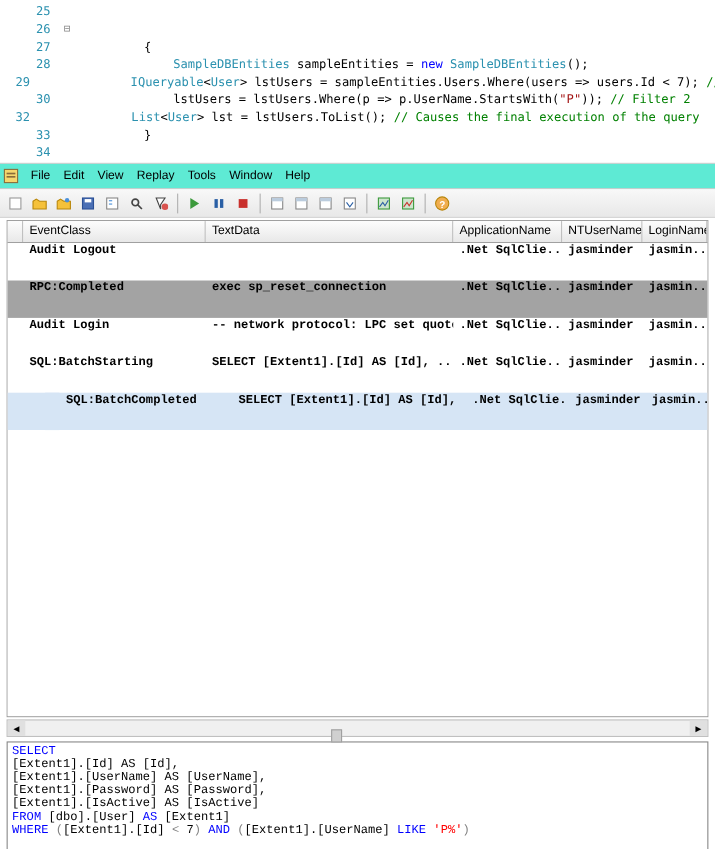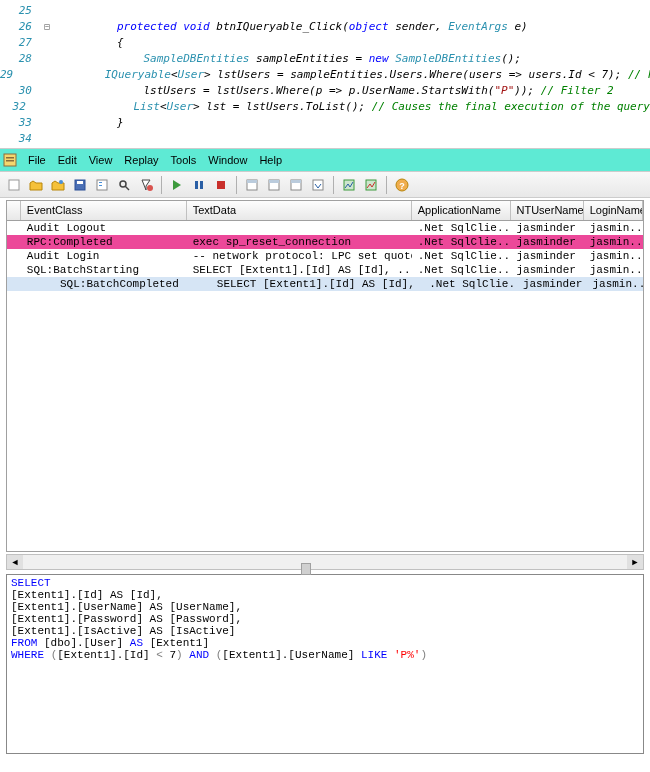--- a/index.html
+++ b/index.html
@@ -1,18 +1,18 @@
 <!DOCTYPE html>
 <html><head>
   <meta charset="utf-8">
   <style>
     * { margin: 0; padding: 0; box-sizing: border-box; }
     body { font-family: Consolas, 'Courier New', monospace; font-size: 11px; background: #fff; width: 650px; }
     
-    .code-section { background: #fff; font-family: Consolas, monospace; padding: 2px 0; border-bottom: 1px solid #ccc; font-style: italic; }
+    .code-section { background: #fff; font-family: Consolas, monospace; padding: 2px 14px; border-bottom: 1px solid #ccc; }
     .code-line { display: flex; align-items: center; height: 16px; }
     .gutter { width: 40px; text-align: right; padding-right: 8px; color: #2b91af; font-size: 11px; }
     .fold-col { width: 14px; text-align: center; color: #888; font-size: 10px; }
     .marker-col { width: 6px; }
     .marker-col.green { background: #3cb33c; }
     .code-text { flex: 1; white-space: pre; font-size: 11px; padding-left: 4px; }
     .kw { color: #0000ff; }
     .typ { color: #2b91af; }
     .str { color: #a31515; }
     .cmt { color: #008000; }
@@ -23,23 +23,23 @@
     .menu-item { padding: 2px 6px; cursor: default; }
     
     .toolbar { background: linear-gradient(to bottom, #f8f8f8, #e8e8e8); border-bottom: 1px solid #ccc; padding: 3px 4px; display: flex; gap: 2px; align-items: center; height: 26px; }
     .tb-btn { width: 20px; height: 20px; display: flex; align-items: center; justify-content: center; font-size: 12px; }
     .tb-sep { width: 1px; height: 18px; background: #b0b0b0; margin: 0 3px; }
     
     .grid-container { border: 1px solid #a0a0a0; margin: 2px 6px; }
     .grid-header { display: flex; background: linear-gradient(to bottom, #fdfdfd, #e8e8e8); border-bottom: 1px solid #a0a0a0; height: 20px; }
     .grid-h-corner { width: 14px; border-right: 1px solid #c0c0c0; }
     .grid-h { padding: 3px 6px; border-right: 1px solid #c0c0c0; font-size: 11px; white-space: nowrap; overflow: hidden; }
-    .grid-row { display: flex; height: 14px; font-family: 'Courier New', monospace; font-size: 11px; }
+    .grid-row { display: flex; height: 34px; font-family: 'Courier New', monospace; font-size: 11px; font-weight: bold; }
     .grid-row.sel { background: #d6e5f5; padding-left: 34px; }
-    .grid-row.hl { background: #ec4899; }
+    .grid-row.hl { background: #a3a3a3; }
     .grid-cell { padding: 1px 6px; white-space: nowrap; overflow: hidden; }
     .grid-row-head { width: 14px; }
     .grid-row-head.selmark { background: #d6e5f5; }
     .grid-body { background: #fff; }
     .grid-empty { height: 260px; background: #fff; }
     .hscroll { height: 16px; background: #f0f0f0; border: 1px solid #c0c0c0; display: flex; align-items: center; margin: 0 6px; position: relative; }
     .hscroll-btn { width: 16px; height: 14px; background: #e0e0e0; display: flex; align-items: center; justify-content: center; font-size: 9px; }
     .hscroll-track { flex: 1; position: relative; }
     .hscroll-thumb { position: absolute; left: 46%; width: 10px; height: 12px; top: 1px; background: #d0d0d0; border: 1px solid #a0a0a0; }
     
@@ -62,21 +62,20 @@
       <div class="code-line">
         <div class="gutter">25</div>
         <div class="fold-col"></div>
         <div class="marker-col"></div>
         <div class="code-text"></div>
       </div>
       <div class="code-line">
         <div class="gutter">26</div>
         <div class="fold-col">⊟</div>
         <div class="marker-col"></div>
-        <div class="code-text">        <span class="kw">protected</span> <span class="kw">void</span> btnIQueryable_Click(<span class="kw">object</span> sender, <span class="typ">EventArgs</span> e)</div>
       </div>
       <div class="code-line">
         <div class="gutter">27</div>
         <div class="fold-col"></div>
         <div class="marker-col"></div>
         <div class="code-text">        {</div>
       </div>
       <div class="code-line">
         <div class="gutter">28</div>
         <div class="fold-col"></div>

